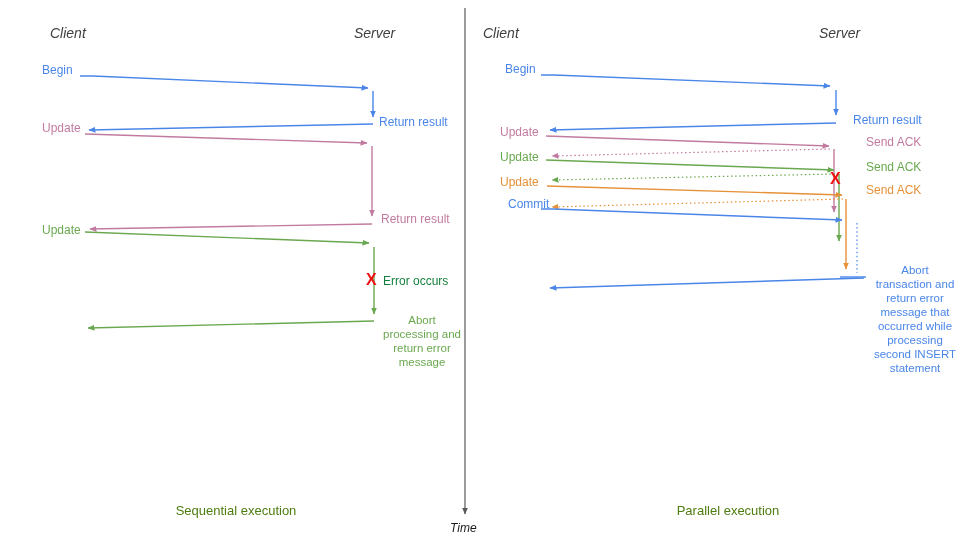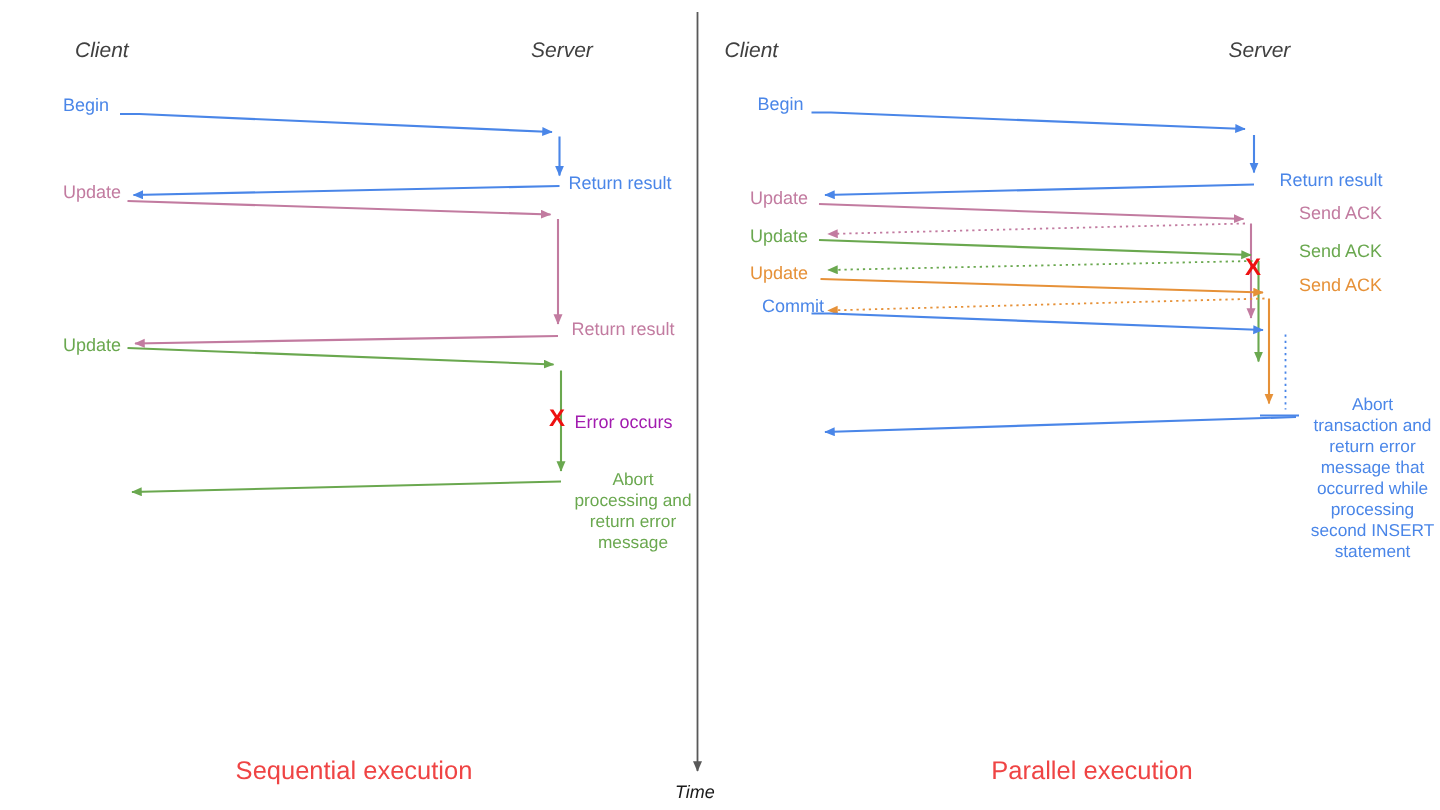--- a/index.html
+++ b/index.html
@@ -7,24 +7,24 @@
     position:relative;width:960px;height:540px;overflow:hidden;
     font-family:"Liberation Sans",sans-serif;background:#ffffff;
   }
   #stage svg{position:absolute;left:0;top:0;}
   .lbl{position:absolute;font-size:12px;line-height:1.15;white-space:nowrap;}
   .hdr{font-style:italic;font-size:14px;color:#404040;}
   .blue{color:#4a86e8;}
   .pink{color:#c27ba0;}
   .green{color:#6aa84f;}
   .orange{color:#e69138;}
-  .red{color:#a21caf;}
+  .red{color:#15803d;}
   .xmark{font-weight:bold;font-size:16px;color:#ee1111;line-height:1;}
   .wrap{white-space:normal;font-size:11.5px;line-height:1.22;text-align:center;}
-  .caption{font-size:17px;color:#ef4444;width:190px;text-align:center;white-space:nowrap;}
+  .caption{font-size:13px;color:#4d7c0f;width:190px;text-align:center;white-space:nowrap;}
   .timelbl{font-size:12px;color:#1a1a1a;}
   .ln{fill:none;stroke-width:1.4;}
   .dot{stroke-dasharray:1.5 2.6;stroke-width:1.2;}
   .sblue{stroke:#4a86e8;}
   .spink{stroke:#c27ba0;}
   .sgreen{stroke:#6aa84f;}
   .sorange{stroke:#e69138;}
   .sgray{stroke:#595959;stroke-width:1.2;}
 </style>
 </head>

